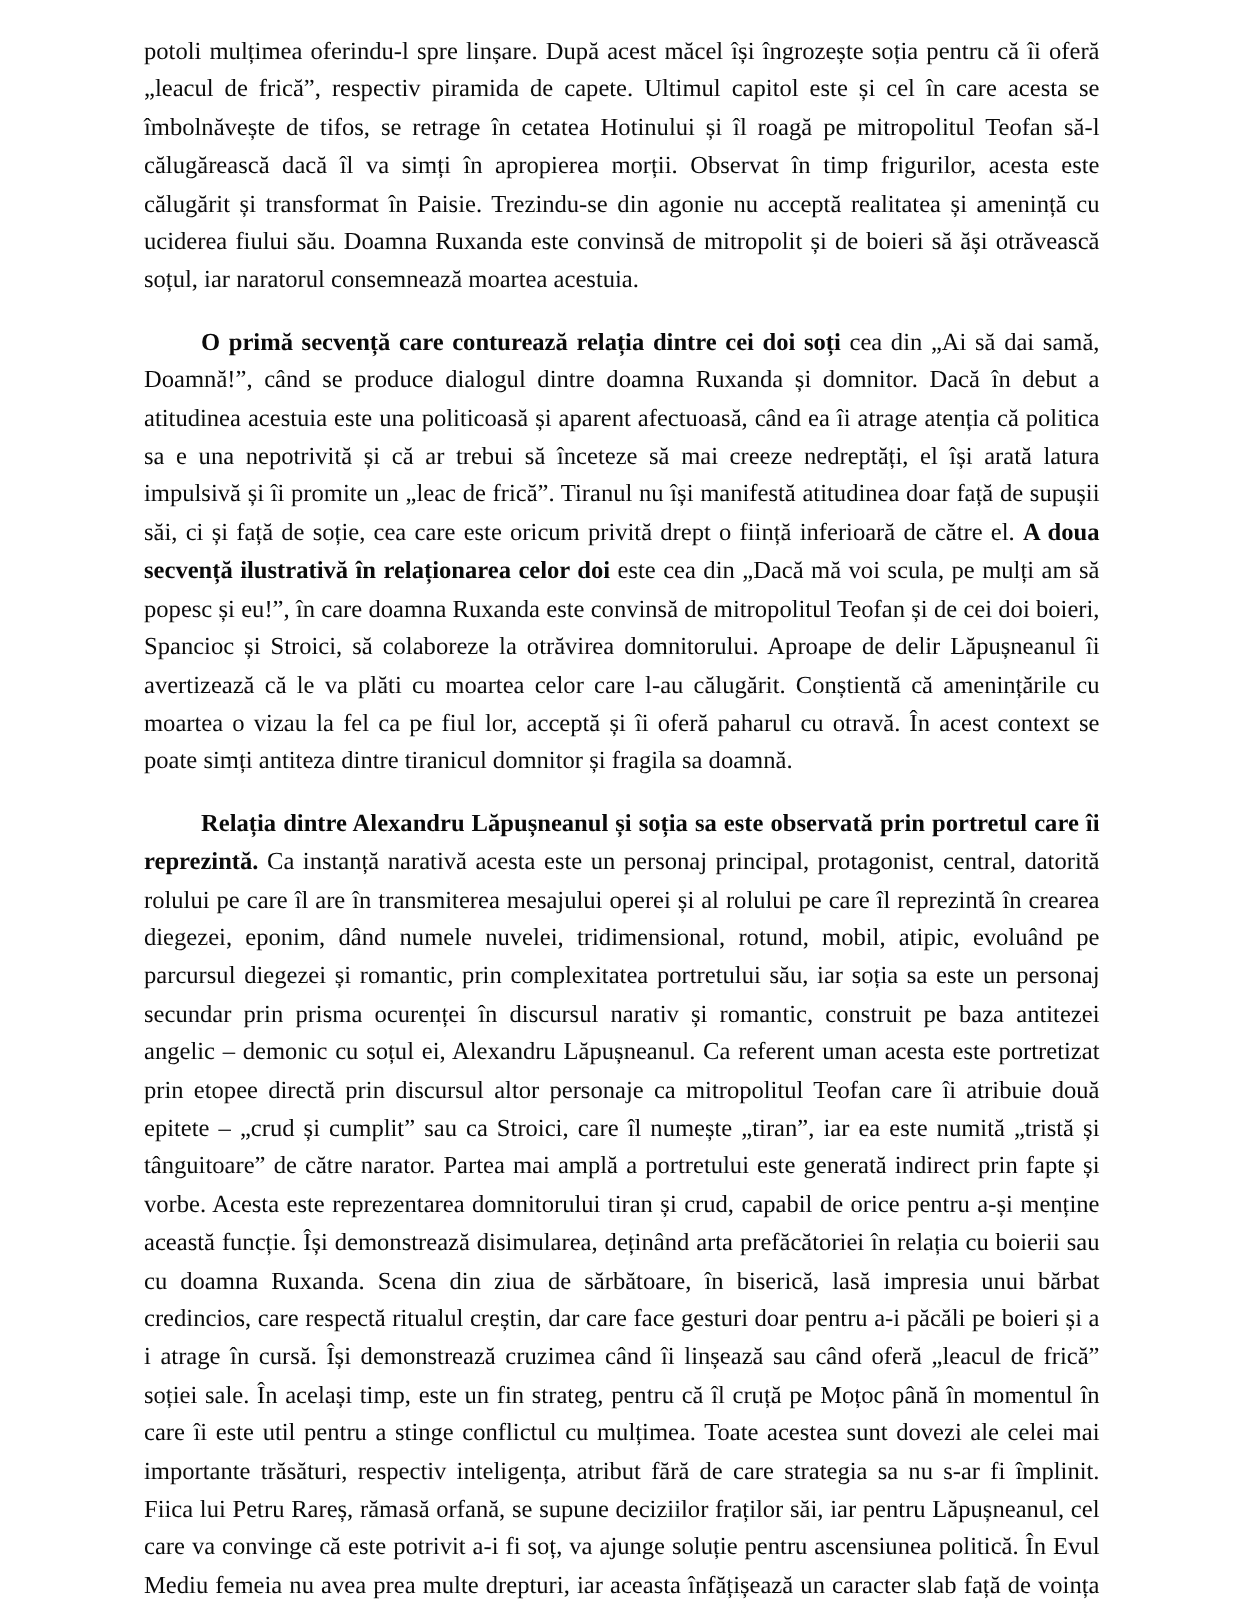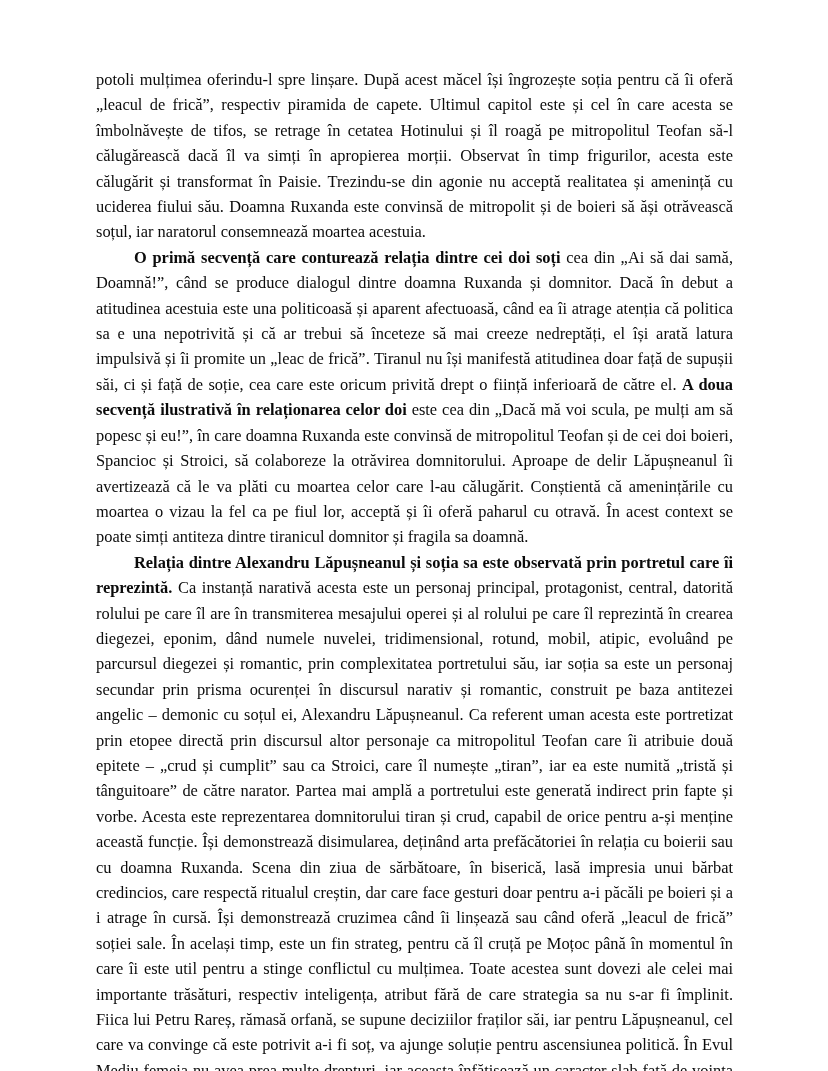--- a/index.html
+++ b/index.html
@@ -15,42 +15,42 @@
     font-family: "Liberation Serif", "DejaVu Serif", serif;
     color: #0b0b0b;
     -webkit-font-smoothing: antialiased;
   }
   .page {
     position: relative;
     width: 672px;
     height: 1071px;
     background: #ffffff;
     box-sizing: border-box;
-    padding: 67px 95px 0 96px;
+    padding: 21px 95px 0 96px;
   }
   .doc-body {
     width: 637px;
   }
   p.para {
     margin: 0;
     padding: 0;
     font-size: 16.4px;
     line-height: 25.4px;
     text-align: justify;
     text-justify: inter-word;
     hyphens: none;
     -webkit-hyphens: none;
     text-indent: 0;
     color: #0b0b0b;
   }
   p.para.indented {
     text-indent: 38px;
   }
   p.para + p.para {
-    margin-top: 0;
+    margin-top: 16px;
   }
   b.lead {
     font-weight: bold;
   }
   
 </style>
 </head>
 <body>
 
 <div class="page">

